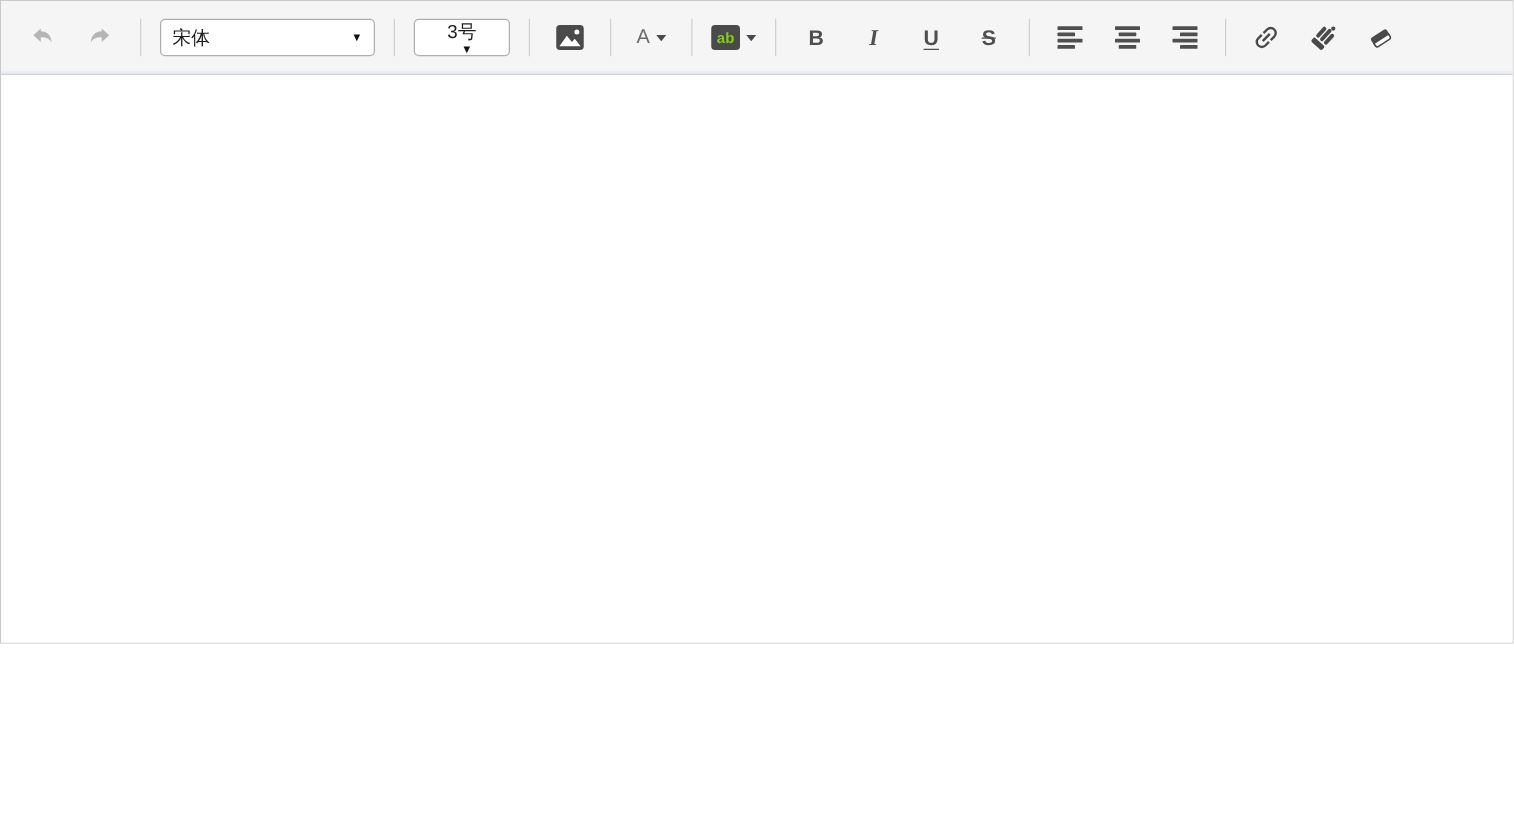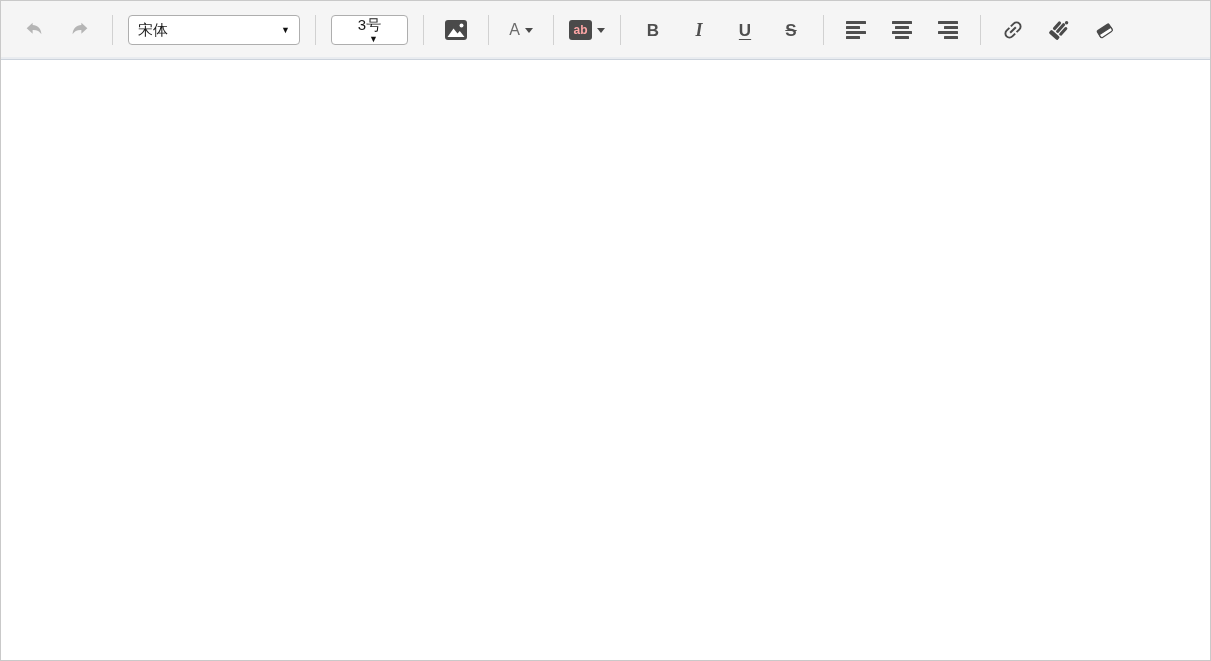--- a/index.html
+++ b/index.html
@@ -1,18 +1,18 @@
 <!DOCTYPE html>
 <html><head>
 <meta charset="utf-8">
 <style>
   html,body{margin:0;padding:0;background:#fff;}
   *{box-sizing:border-box;}
   .editor{
-    width:1211px;height:661px;
+    width:1211px;height:515px;
     border:1px solid #c9c9c9;
     display:flex;flex-direction:column;
     font-family:"Liberation Sans","DejaVu Sans",sans-serif;
     background:#fff;
   }
   .toolbar{
     height:59px;flex:0 0 59px;
     background:#f5f5f5;
     border-bottom:1px solid #ccd3dc;
     box-shadow:inset 0 -2px 0 rgba(220,227,235,.45);
@@ -46,21 +46,21 @@
   .glyph-strike{text-decoration:line-through;}
   
   .acolor{font-size:16px;font-weight:normal;color:#6b6b6b;}
   .caret-small{
     width:0;height:0;margin-left:5px;
     border-left:4px solid transparent;border-right:4px solid transparent;
     border-top:5px solid #4a4a4a;
   }
   .ab-badge{
     width:23px;height:20px;background:#4a4a4a;border-radius:3px;
-    color:#fca5a5;font-size:12px;font-weight:bold;
+    color:#84cc16;font-size:12px;font-weight:bold;
     display:flex;align-items:center;justify-content:center;line-height:1;
   }
   
   .align-bars{width:20px;display:block;}
   .align-bars i{display:block;height:2.7px;background:#4f4f4f;margin-bottom:2.3px;border-radius:.5px;}
   .align-bars i:last-child{margin-bottom:0;}
   .align-left i:nth-child(2),.align-left i:nth-child(4){width:70%;}
   .align-center i:nth-child(2),.align-center i:nth-child(4){width:70%;margin-left:auto;margin-right:auto;}
   .align-right i:nth-child(2),.align-right i:nth-child(4){width:70%;margin-left:auto;}
   .align-bars i:nth-child(1),.align-bars i:nth-child(3){width:100%;}

